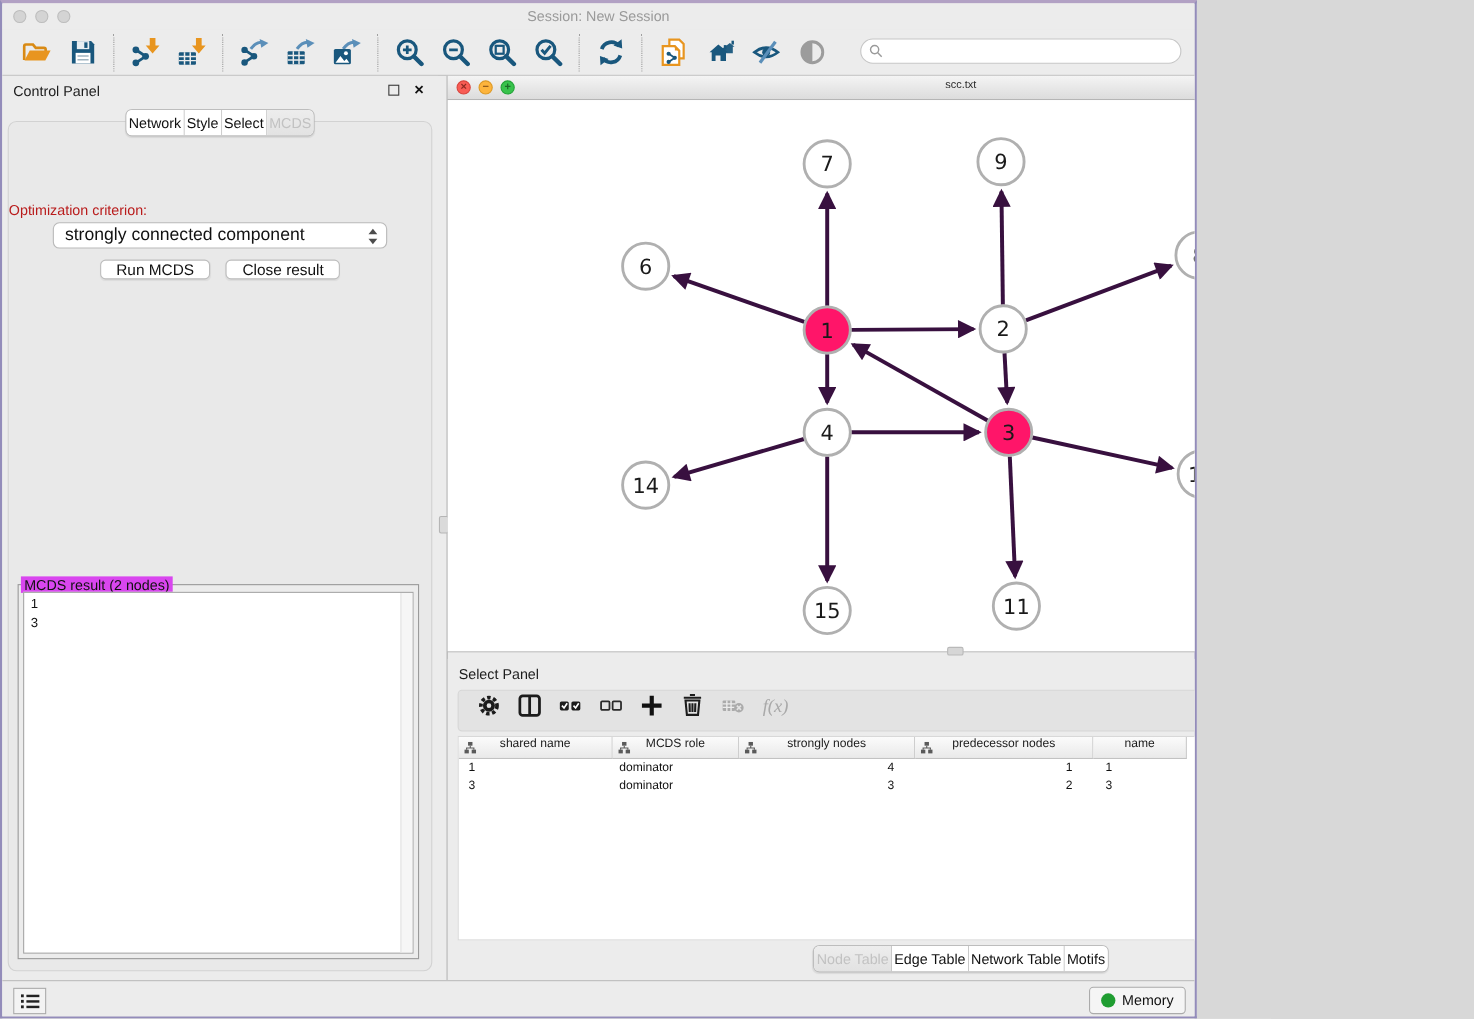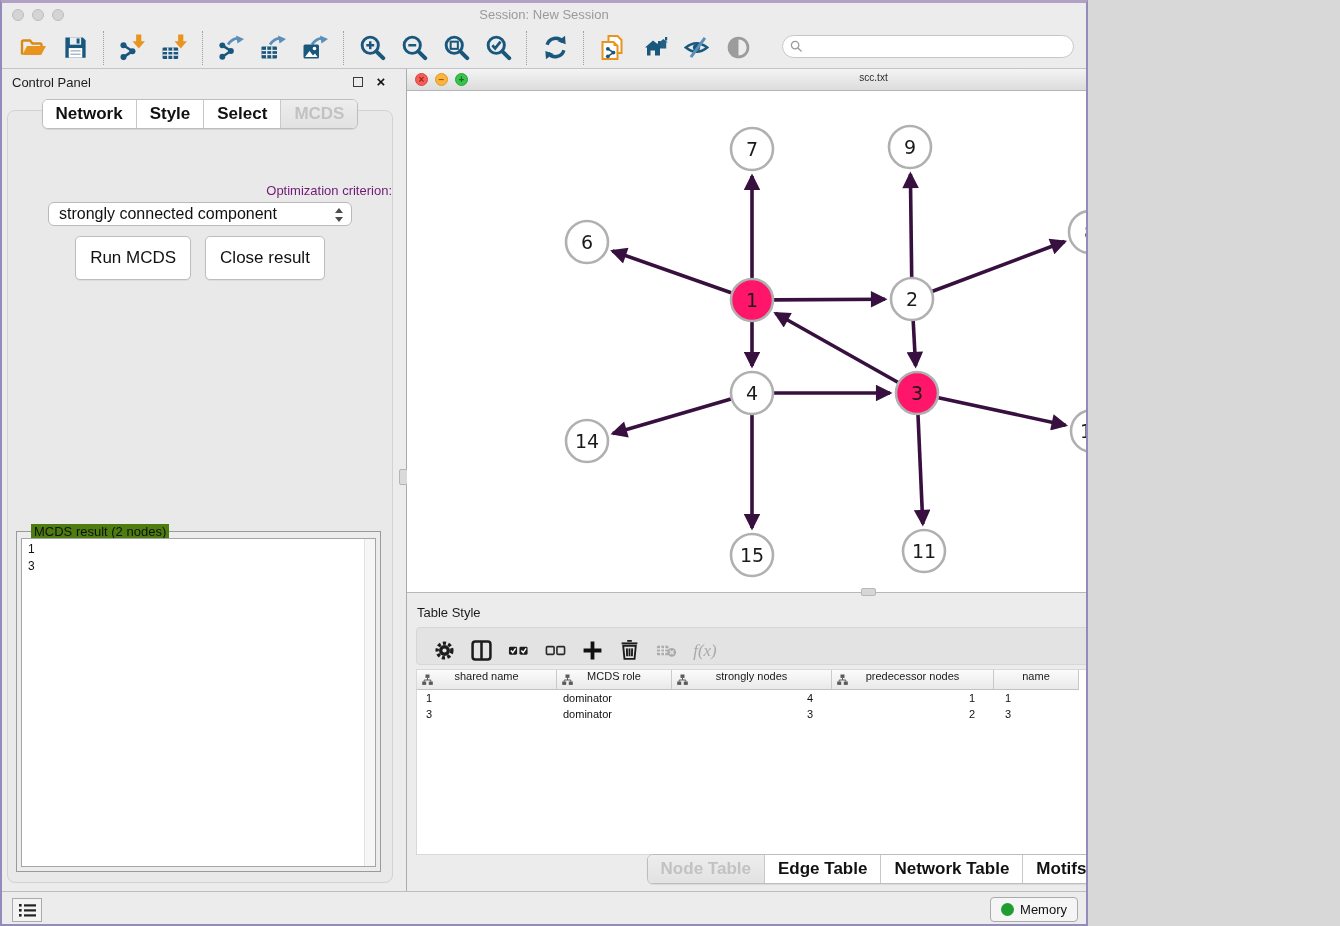--- a/index.html
+++ b/index.html
@@ -31,35 +31,35 @@
   .panel-head .spacer{ flex:1; }
   .chrome-btn{ width:14px; height:14px; margin-left:9px; display:flex; align-items:center; justify-content:center; }
   .float-glyph{ width:10px; height:10px; border:1.6px solid #3a3a3a; background:transparent; }
   .close-glyph{ font-size:15px; font-weight:bold; color:#111; line-height:10px; }
 
   
   .control-panel{ position:absolute; left:0; top:66px; width:396px; height:822px; background:#ececec; }
   .cp-tabs-row{ position:absolute; left:0; top:30px; width:100%; display:flex; justify-content:center; z-index:3; }
   .seg{ display:flex; border:1px solid #bdbdbd; border-radius:6px; overflow:hidden; background:#fff;
         box-shadow:0 1px 1px rgba(0,0,0,.08); }
-  .seg .tab{ padding:4px 13px; font-size:17px; color:#111; background:#fff; border-right:1px solid #c9c9c9; cursor:default; white-space:nowrap;font-weight:bold; }
+  .seg .tab{ padding:4px 2px; font-size:13px; color:#111; background:#fff; border-right:1px solid #c9c9c9; cursor:default; white-space:nowrap; }
   .seg .tab:last-child{ border-right:none; }
   .seg .tab.active{ background:linear-gradient(#ededed,#e2e2e2); color:#c2c2c2; }
   .cp-body{ position:absolute; left:5px; right:5px; top:41px; bottom:8px; background:#e9e9e9;
             border:1px solid #d2d2d2; border-radius:8px; }
-  .opt-label{ position:absolute; left:0; width:100%; top:72px; text-align:right; font-size:13px; color:#701a75; }
+  .opt-label{ position:absolute; left:0; width:100%; top:72px; text-align:left; font-size:13px; color:#b91c1c; }
   .dropdown{ position:absolute; left:40px; right:40px; top:91px; height:24px; background:#fff; border:1px solid #b9b9b9;
              border-radius:6px; display:flex; align-items:center; font-size:16px; color:#111; padding-left:10px; }
   .dd-arrows{ position:absolute; right:6px; top:3px; }
   .cp-buttons{ position:absolute; left:0; top:125px; width:100%; display:flex; justify-content:center; gap:14px; }
-  .push-btn{ background:#fff; border:1px solid #bdbdbd; border-radius:5px; font-size:17px; color:#111;
-             padding:11px 14px; font-family:"Liberation Sans",sans-serif; box-shadow:0 1px 1px rgba(0,0,0,.06); }
+  .push-btn{ background:#fff; border:1px solid #bdbdbd; border-radius:5px; font-size:14px; color:#111;
+             padding:0 14px; font-family:"Liberation Sans",sans-serif; box-shadow:0 1px 1px rgba(0,0,0,.06); }
   .result-fieldset{ position:absolute; left:8px; right:11px; top:420px; bottom:10px;
                     border:1px solid #9a9a9a; background:#ececec; }
-  .result-legend{ position:absolute; left:14px; top:-8px; background:#4d7c0f; padding:0 3px; font-size:13px; color:#111; }
+  .result-legend{ position:absolute; left:2px; top:-8px; background:#d946ef; padding:0 3px; font-size:13px; color:#111; }
   .result-area{ position:absolute; left:4px; right:4px; top:6px; bottom:4px; background:#fff; border:1px solid #a5a5a5;
                 font-size:12px; color:#111; padding:2px 6px; line-height:17px; overflow:hidden; }
   .result-scroll{ position:absolute; right:0; top:0; bottom:0; width:11px; background:#f6f6f6; border-left:1px solid #e2e2e2; }
 
   
   .v-divider{ position:absolute; left:404px; top:66px; width:1px; height:822px; background:#ababab; }
   .v-handle{ position:absolute; left:397px; top:466px; width:9px; height:16px; background:#dadada; border:1px solid #b5b5b5; border-radius:2px; }
   .h-handle{ position:absolute; left:859px; top:585px; width:15px; height:8px; background:#d6d6d6; border:1px solid #b9b9b9; border-radius:2px; }
 
   
@@ -71,21 +71,21 @@
   .light.yellow{ background:#fdb43c; border:1px solid #dd9a27; color:#90591b; }
   .light.green{ background:#38c34c; border:1px solid #24a338; color:#1b6b27; }
   .net-title{ position:absolute; left:0; right:0; top:3px; text-align:center; font-size:10px; color:#2c2c2c; }
   .net-canvas{ position:relative; width:100%; height:501px; background:#fff; }
   .net-canvas svg{ position:absolute; left:0; top:0; }
 
   
   .table-panel{ position:absolute; left:405px; top:596px; width:933px; height:292px; background:#ececec; }
   .tp-toolbar{ position:absolute; left:9px; right:9px; top:28px; height:38px; background:#e3e3e3;
                border:1px solid #d6d6d6; border-radius:4px; display:flex; align-items:center; padding-left:12px; }
-  .tp-btn{ width:30px; height:30px; margin-right:7px; display:flex; align-items:flex-end; justify-content:center; }
+  .tp-btn{ width:30px; height:30px; margin-right:7px; display:flex; align-items:flex-start; justify-content:center; }
   .tp-btn svg{ width:21px; height:21px; }
   .tp-table{ position:absolute; left:9px; right:9px; top:70px; bottom:36px; background:#fff; border:1px solid #d8d8d8; overflow:hidden; }
   .thead{ display:grid; grid-template-columns:140px 115px 160px 162px 85px; }
   .th{ background:linear-gradient(#fbfbfb,#e9e9e9); border-right:1px solid #c9c9c9; border-bottom:1px solid #c2c2c2;
        height:20px; font-size:11px; color:#1a1a1a; display:flex; justify-content:center; position:relative; }
   .th .sort-ic{ position:absolute; left:5px; top:4px; }
   .trow{ display:grid; grid-template-columns:140px 115px 160px 162px 85px; height:16px; font-size:11px; color:#111; align-items:center; }
   .td{ overflow:hidden; white-space:nowrap; }
   .td.a-left0{ padding-left:9px; } .td.a-left1{ padding-left:6px; }
   .td.a-right{ text-align:right; padding-right:19px; }
@@ -419,21 +419,21 @@
             <text x="517" y="460" text-anchor="middle" dy="0.36em" font-family="DejaVu Sans, sans-serif" font-size="19" fill="#1a1a1a">11</text>
           </g>
         </svg>
       </div>
   </div>
 
   <div class="h-handle"></div>
 
   <div class="table-panel">
     <div class="panel-head">
-      <span>Table Style</span>
+      <span>Select Panel</span>
       <span class="spacer"></span>
       <span class="chrome-btn">
           <span class="float-glyph"></span>
         </span>
       <span class="chrome-btn">
           <span class="close-glyph">×</span>
         </span>
     </div>
     <div class="tp-toolbar" id="tp-toolbar">
         <span class="tp-btn">

